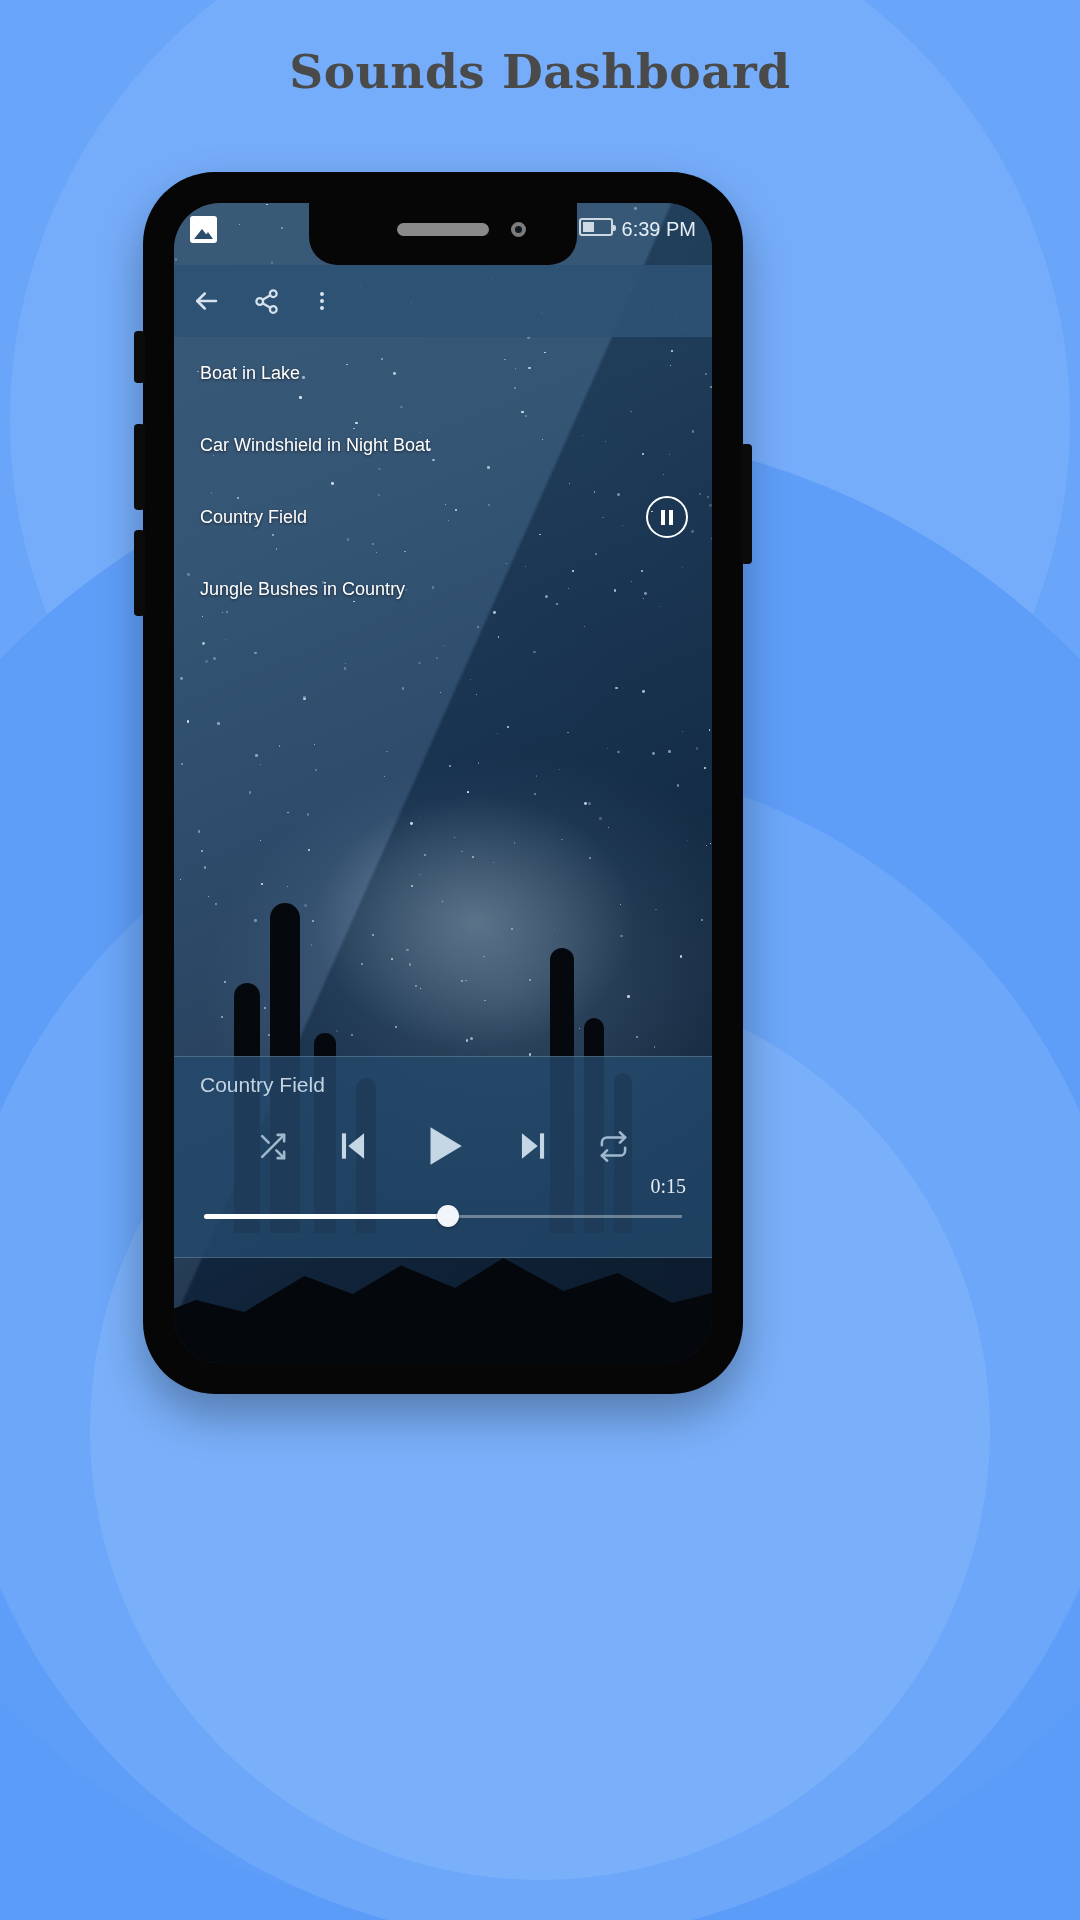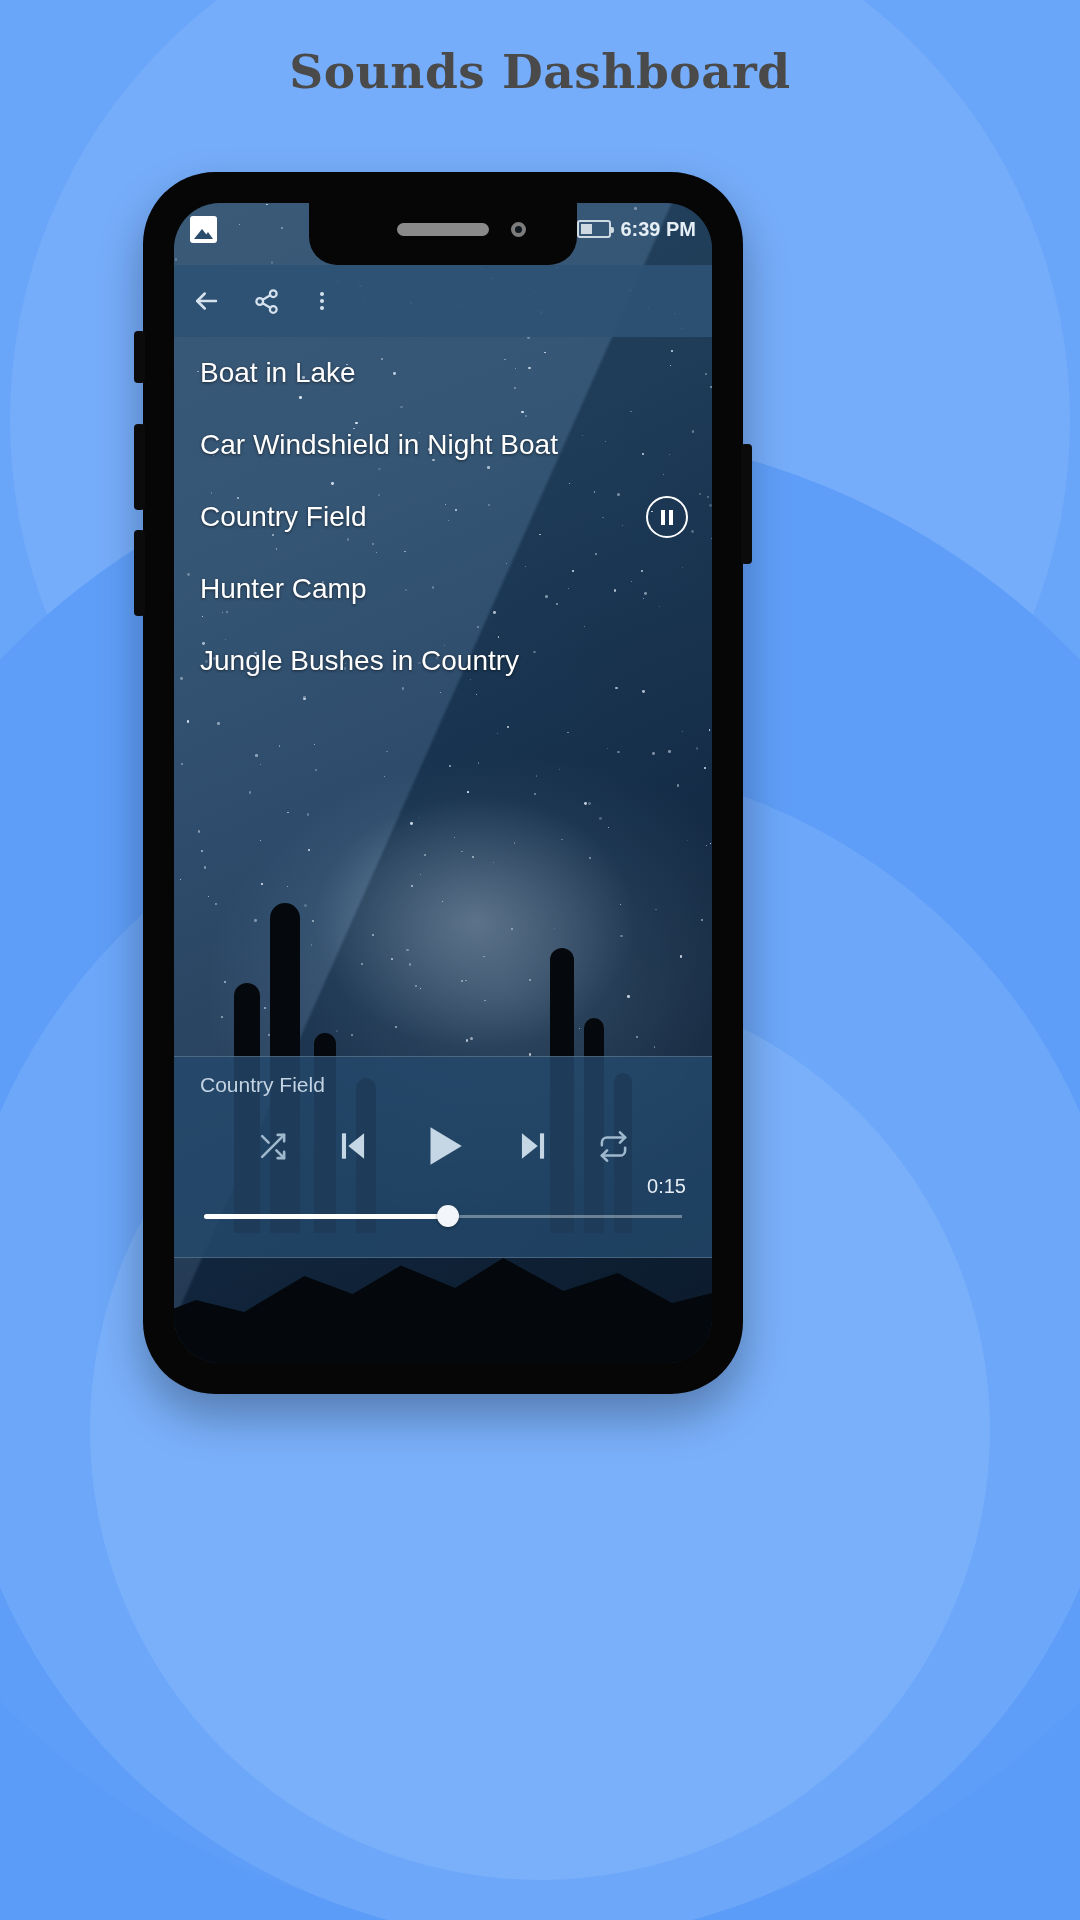--- a/index.html
+++ b/index.html
@@ -96,21 +96,21 @@
   }
 
   
   .statusbar{
     position:absolute;top:0;left:0;right:0;height:62px;
     display:flex;align-items:center;justify-content:space-between;
     padding:0 16px;box-sizing:border-box;
     color:#fff;font-size:21px;z-index:20;
   }
   .sb-left{display:flex;align-items:center;gap:8px;margin-top:-10px;}
-  .sb-right{display:flex;align-items:center;gap:9px;margin-top:-10px;font-weight:bold;}
+  .sb-right{display:flex;gap:9px;margin-top:-10px;}
   .img-icon{width:27px;height:27px;background:#fff;border-radius:3px;position:relative;}
   .img-icon:before{content:"";position:absolute;left:4px;bottom:4px;width:0;height:0;
     border-left:8px solid transparent;border-right:8px solid transparent;border-bottom:10px solid #2a4d6d;}
   .img-icon:after{content:"";position:absolute;right:4px;bottom:4px;width:0;height:0;
     border-left:5px solid transparent;border-right:5px solid transparent;border-bottom:7px solid #2a4d6d;}
   .batt{width:34px;height:18px;border:2px solid #cfd9e2;border-radius:3px;position:relative;box-sizing:border-box;}
   .batt:after{content:"";position:absolute;right:-5px;top:5px;width:3px;height:6px;background:#cfd9e2;border-radius:0 2px 2px 0;}
   .batt i{position:absolute;left:2px;top:2px;bottom:2px;width:11px;background:#cfd9e2;display:block;}
   .sb-txt{font-size:20px;color:#e6eef6;}
 
@@ -124,21 +124,21 @@
   .tb-title{flex:1;color:#d6e2ee;font-size:29px;text-align:center;margin-left:-22px;}
   .tb-icon{width:56px;display:flex;align-items:center;justify-content:center;cursor:pointer;}
   .tb-icon.last{margin-right:8px;}
 
   
   .list{position:absolute;top:134px;left:0;right:0;bottom:200px;z-index:12;}
   .row{
     height:72px;display:flex;align-items:center;
     padding:0 26px;box-sizing:border-box;position:relative;
   }
-  .row-label{color:#ffffff;font-size:28px;text-shadow:0 1px 3px rgba(0,0,0,.55);}
+  .row-label{color:#ffffff;font-size:18px;text-shadow:0 1px 3px rgba(0,0,0,.55);}
   .pause-btn{
     position:absolute;right:24px;top:50%;transform:translateY(-50%);
     width:42px;height:42px;border-radius:50%;border:2.5px solid #ffffff;
     display:flex;align-items:center;justify-content:center;gap:4px;
     box-sizing:border-box;
   }
   .pause-btn i{width:4px;height:15px;background:#fff;display:block;}
 
   
   .player{
@@ -151,21 +151,21 @@
   .player-title{
     position:absolute;left:26px;top:16px;
     color:#c3d3e2;font-size:21px;
   }
   .controls{
     position:absolute;left:0;right:0;top:54px;height:70px;
     display:flex;align-items:center;justify-content:center;gap:46px;
   }
   .ctrl{display:flex;align-items:center;justify-content:center;cursor:pointer;}
   .time{
-    position:absolute;right:26px;top:118px;color:#e4ecf4;font-size:20px;
+    position:absolute;right:26px;top:118px;color:#e4ecf4;font-size:20px;font-family:Liberation Serif, serif;
   }
   .seek{
     position:absolute;left:30px;right:30px;bottom:30px;height:20px;
   }
   .seek-track{position:absolute;left:0;right:0;top:8px;height:3px;background:rgba(255,255,255,0.35);}
   .seek-fill{position:absolute;left:0;top:7px;height:5px;background:#ffffff;border-radius:3px;}
   .seek-thumb{
     position:absolute;top:-2px;width:22px;height:22px;border-radius:50%;
     background:#f2f6fa;box-shadow:0 1px 3px rgba(0,0,0,.4);
   }
@@ -520,23 +520,20 @@
             <div class="row-label">Car Windshield in Night Boat</div>
           </div>
           <div class="row">
             <div class="row-label">Country Field</div>
             <div class="pause-btn">
               <i></i>
               <i></i>
             </div>
           </div>
           <div class="row">
-            <div class="row-label">Hunter Camp</div>
-          </div>
-          <div class="row">
             <div class="row-label">Jungle Bushes in Country</div>
           </div>
         </div>
 
       <div class="player">
         <div class="player-title">Country Field</div>
 
         <div class="controls">
           <div class="ctrl">
             <svg width="31" height="31" viewBox="0 0 24 24" fill="none" stroke="#9fb8cd" stroke-width="2" stroke-linecap="round" stroke-linejoin="round">

